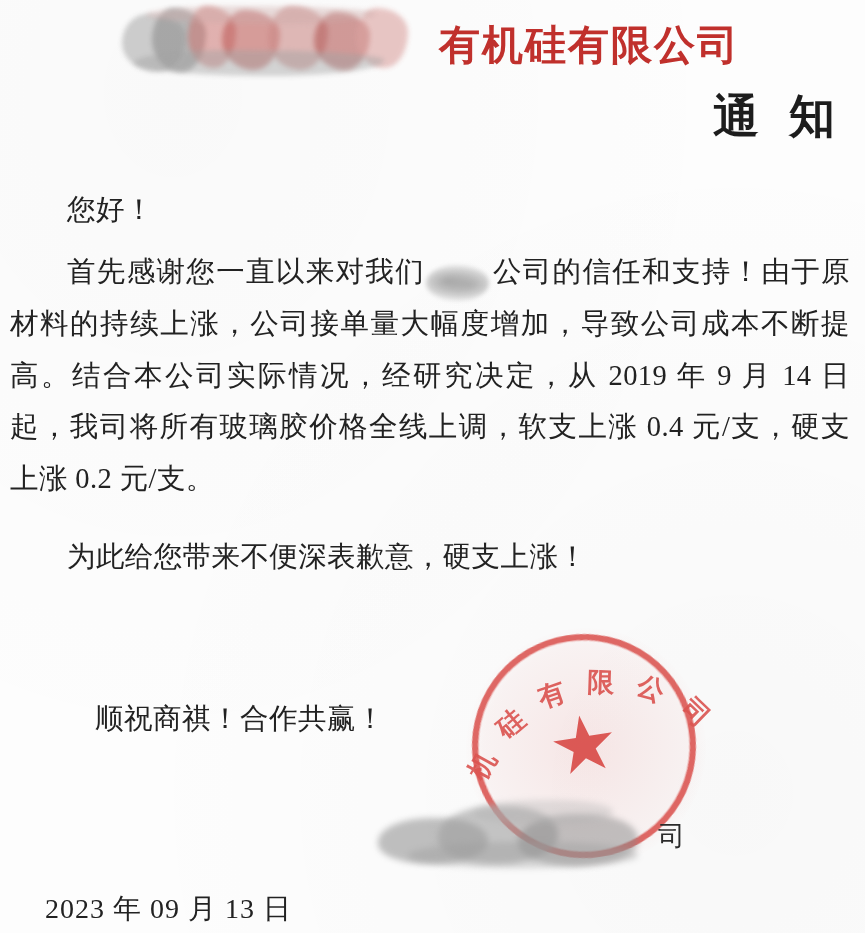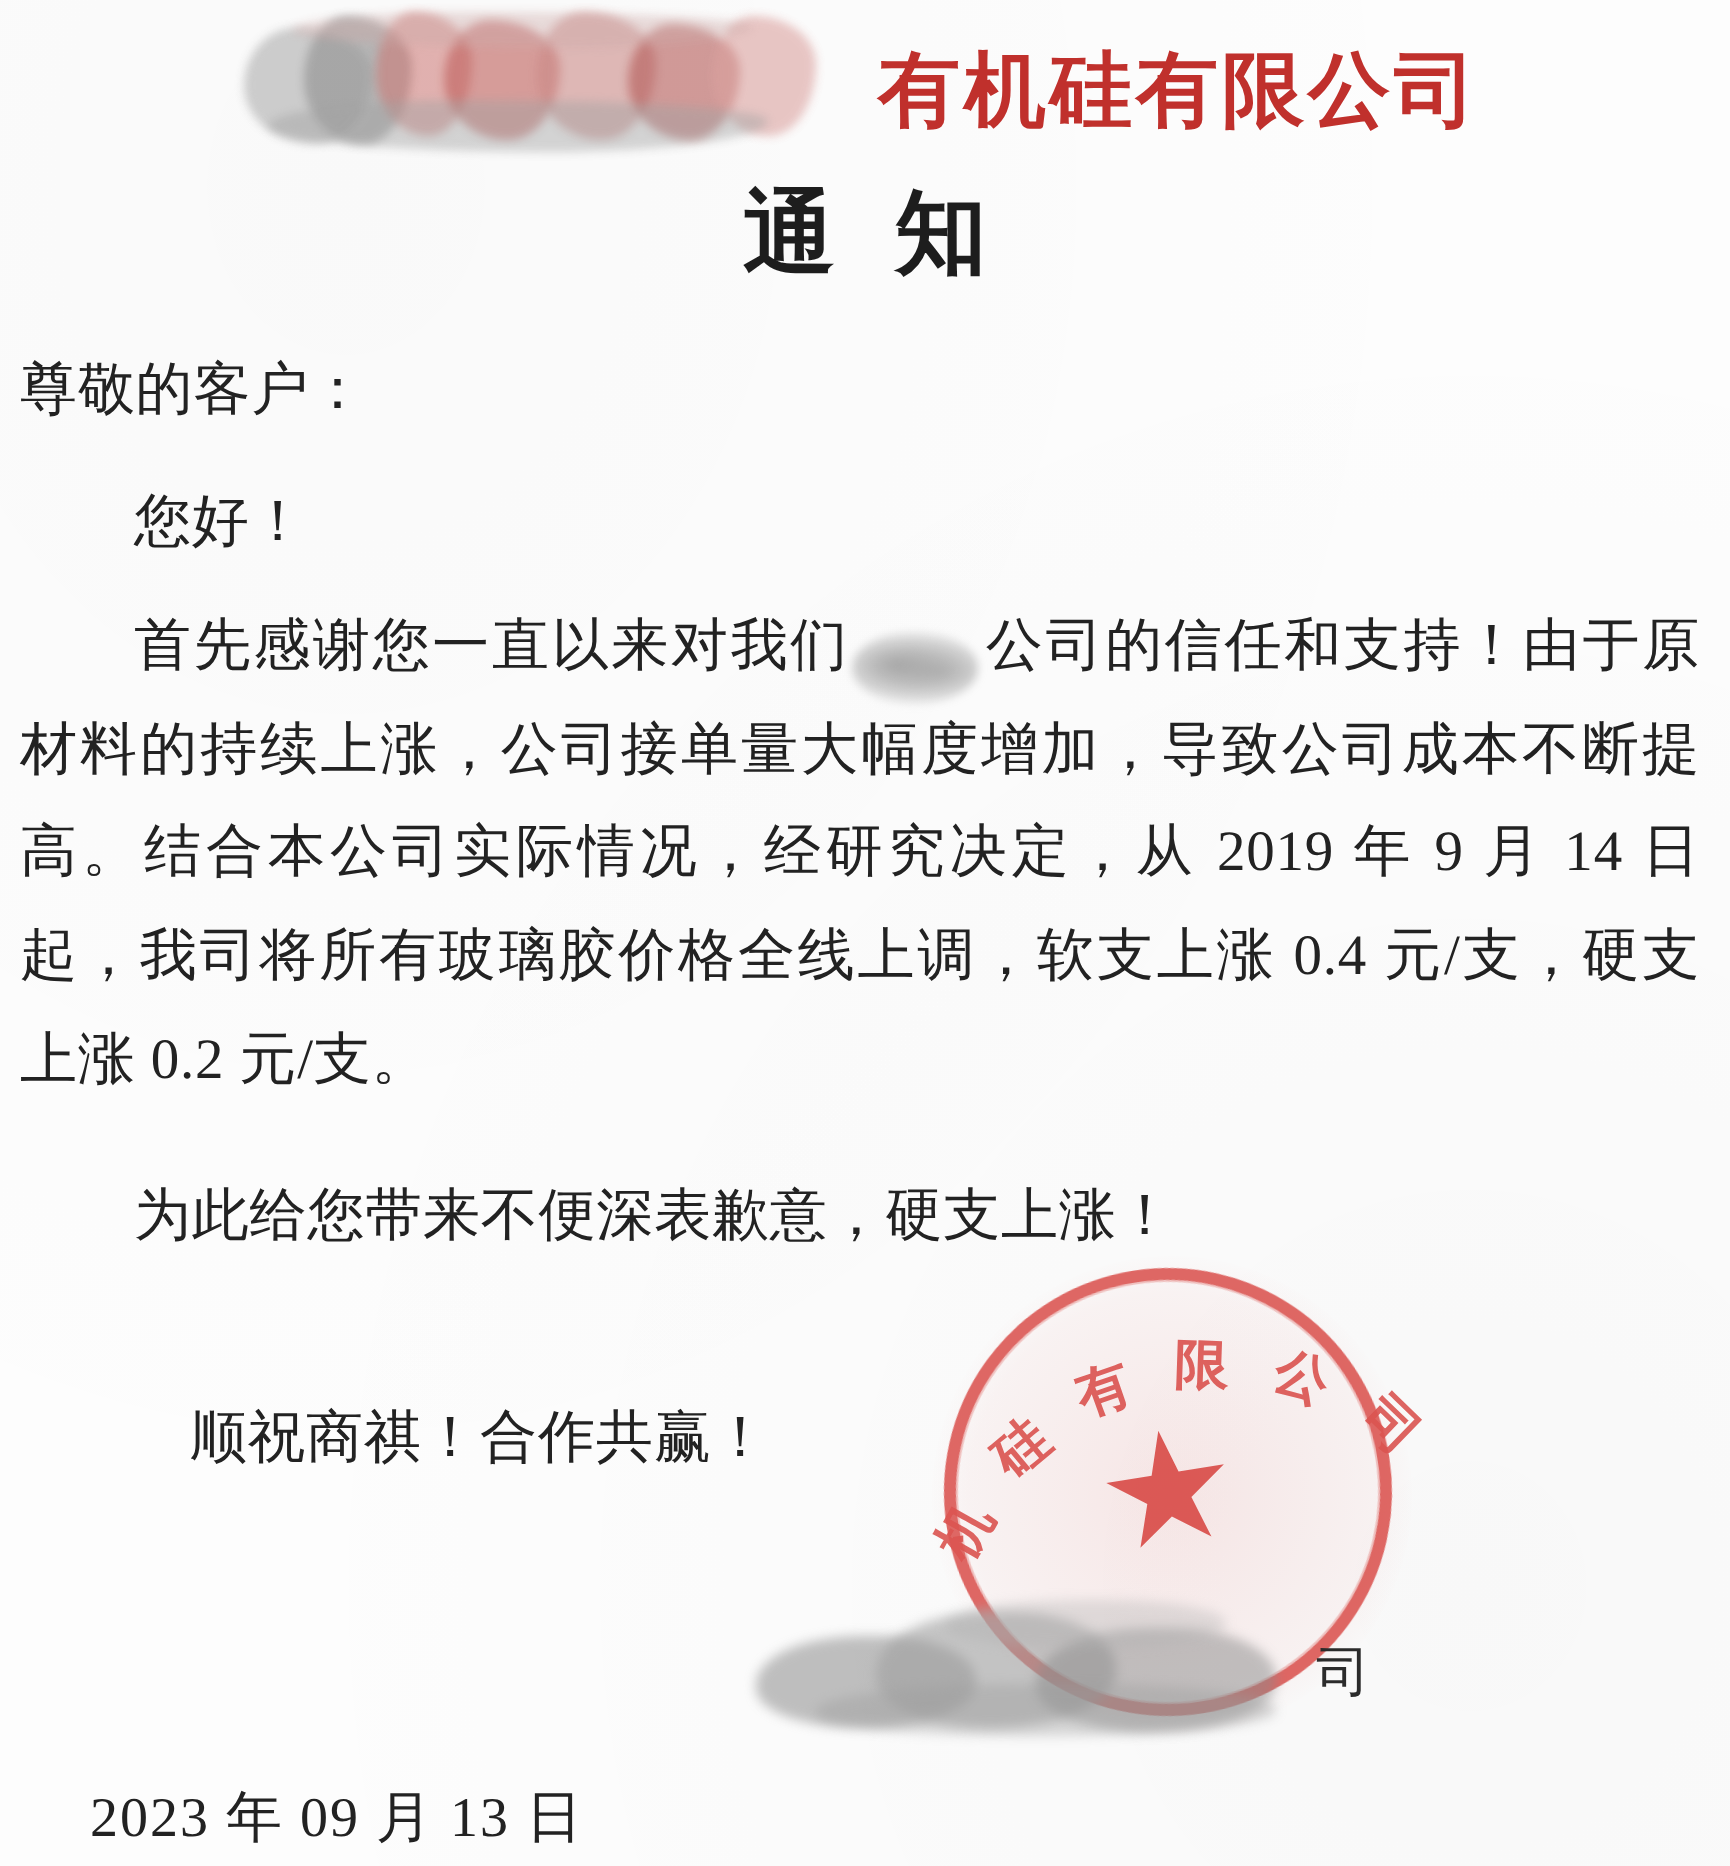--- a/index.html
+++ b/index.html
@@ -67,21 +67,21 @@
     border-radius: 40% 60% 45% 55% / 50% 40% 60% 50%;
     filter: blur(2.4px);
   }
 
   
   .doc-title {
     position: absolute;
     top: 86px;
     left: 0;
     width: 865px;
-    text-align: center;
+    text-align: right;
     font-size: 46px;
     font-weight: bold;
     letter-spacing: 30px;
     text-indent: 30px;
     color: #1d1d1d;
     font-family: "DejaVu Serif", "Liberation Serif", serif;
   }
 
   
   .body-text {
@@ -249,21 +249,20 @@
       <div class="stroke" style="left:196px;top:6px;  width:56px; height:58px; background:#ad4b48; opacity:.6;"></div>
       <div class="stroke" style="left:238px;top:2px;  width:52px; height:60px; background:#d89a97; opacity:.6;"></div>
       <div class="stroke" style="left:16px; top:44px; width:250px;height:26px; background:#9b9b9b; opacity:.45;"></div>
       <div class="stroke" style="left:28px; top:0px;  width:230px;height:18px; background:#c8a3a1; opacity:.4;"></div>
     </div>
   </div>
 
   <div class="doc-title">通知</div>
 
   <div class="body-text">
-    <p class="salutation">尊敬的客户：</p>
     <p class="greeting">您好！</p>
     <p class="para"><span>首先感谢您一直以来对我们</span><span class="redact-word"><span class="smudge"></span></span><span>公司的信任和支持！由于原材料的持续上涨，公司接单量大幅度增加，导致公司成本不断提高。结合本公司实际情况，经研究决定，从 2019 年 9 月 14 日起，我司将所有玻璃胶价格全线上调，软支上涨 0.4 元/支，硬支上涨 0.2 元/支。</span></p>
     <p class="para apology">为此给您带来不便深表歉意，硬支上涨！</p>
   </div>
 
   <div class="closing">顺祝商祺！合作共赢！</div>
 
   <div class="seal-haze"></div>
   <div class="seal">
     <div class="ring"></div>

